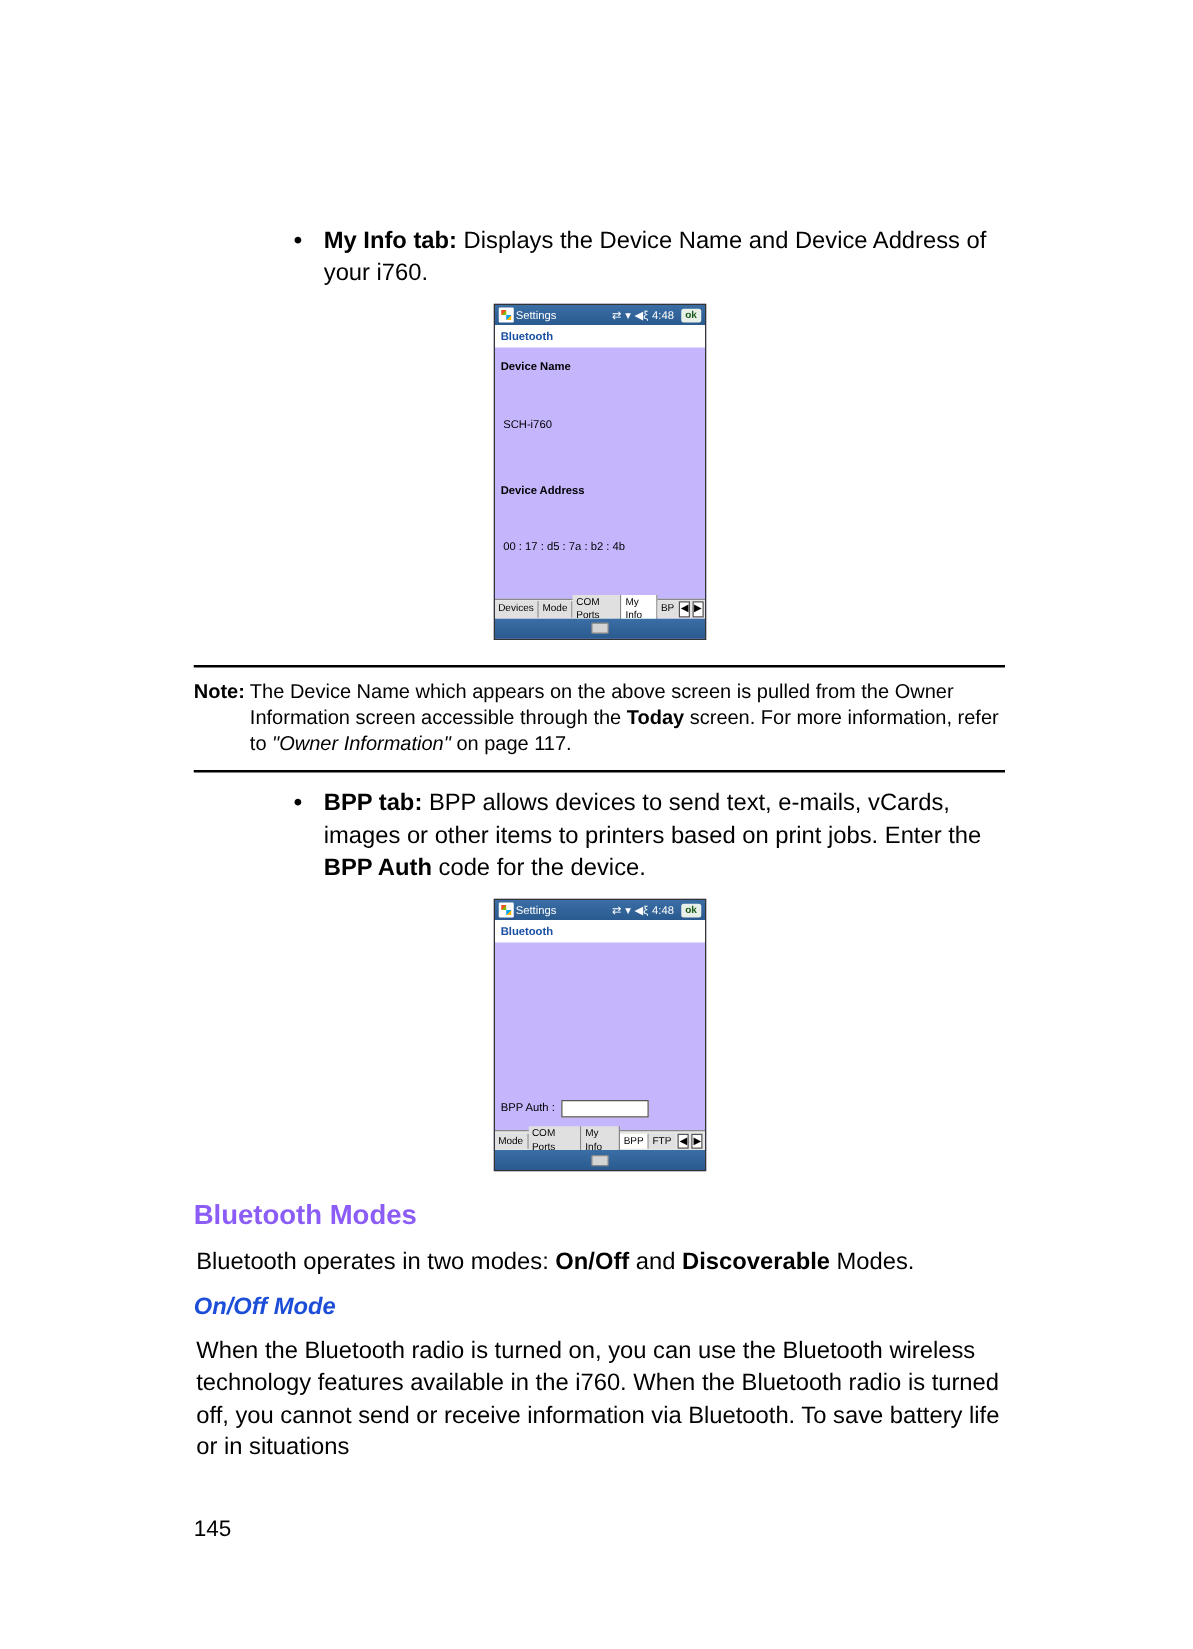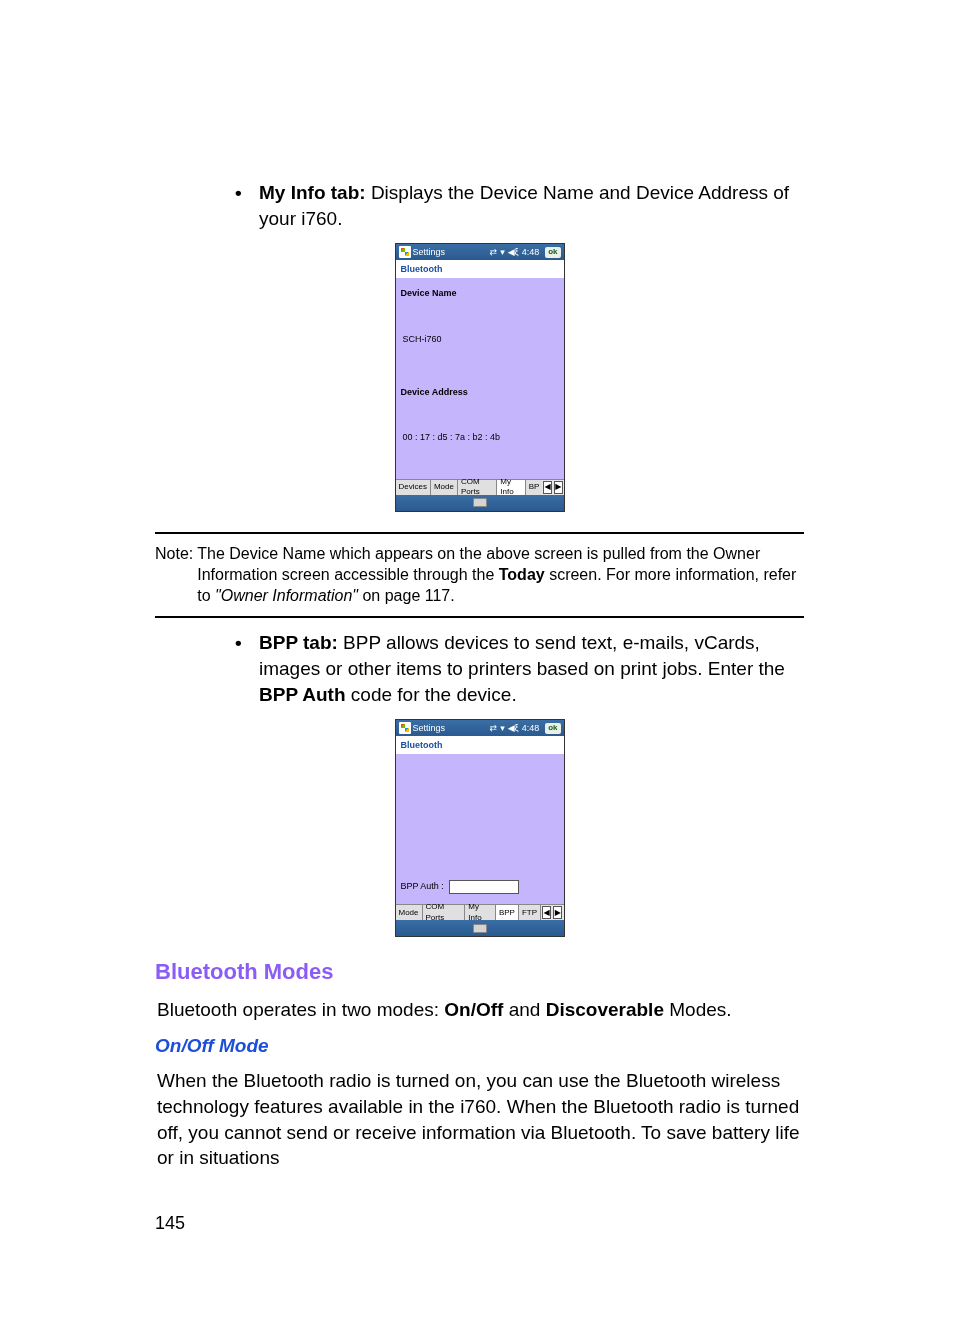--- a/index.html
+++ b/index.html
@@ -53,21 +53,21 @@
       color: #1a4fa5;
       font-weight: bold;
       padding: 3px 5px;
       font-size: 9px;
     }
     .screenshot .content { flex: 1; padding: 5px; display: flex; flex-direction: column; }
     .screenshot .field-label { font-weight: bold; font-size: 9px; margin-top: 4px; }
     .screenshot .field-value { font-size: 9px; margin-left: 2px; margin-top: 2px; }
     .screenshot .tab-strip {
       display: flex; border-top: 1px solid #888; font-size: 8px;
-      background: #e6e6e6; height: 16px;
+      background: #e6e6e6; height: 16px; align-items: center;
     }
     .tab-strip .tab {
       border-right: 1px solid #888; padding: 1px 3px; display: flex; align-items: center;
       background: #e0e0e0;
     }
     .tab-strip .tab.active { background: #fff; font-weight: normal; }
     .tab-strip .scroll-btn {
       width: 12px; border-left: 1px solid #888; display: flex; align-items: center;
       justify-content: center; font-size: 8px; background: #e0e0e0;
     }
@@ -79,21 +79,21 @@
     .softkey-bar .kbd-icon {
       width: 14px; height: 9px; background: #d4d4d4; border: 1px solid #888;
       border-radius: 1px;
     }
     .bpp-auth-row { margin-top: auto; display: flex; align-items: flex-start; gap: 5px; padding-bottom: 5px; }
     .bpp-auth-row .input-box {
       border: 1px solid #555; width: 70px; height: 14px; background: #fff;
     }
     hr.note-rule { border: none; border-top: 2px solid #000; margin: 10px 0; }
     .note-block { display: flex; font-size: 16px; line-height: 1.3; }
-    .note-label { font-weight: normal; margin-right: 4px; white-space: nowrap; }
+    .note-label { font-weight: bold; margin-right: 4px; white-space: nowrap; }
     .note-text { flex: 1; }
     .note-text .italic { font-style: italic; }
     .section-blue {
       color: #8b5cf6; font-weight: bold; font-size: 22px; margin-top: 14px; margin-bottom: 10px;
       font-family: Arial, sans-serif;
     }
     .body-para { margin-left: 2px; margin-bottom: 10px; }
     .subsection-italic {
       color: #1d4ed8; font-weight: bold; font-style: italic; font-size: 19px;
       margin-top: 6px; margin-bottom: 10px;

